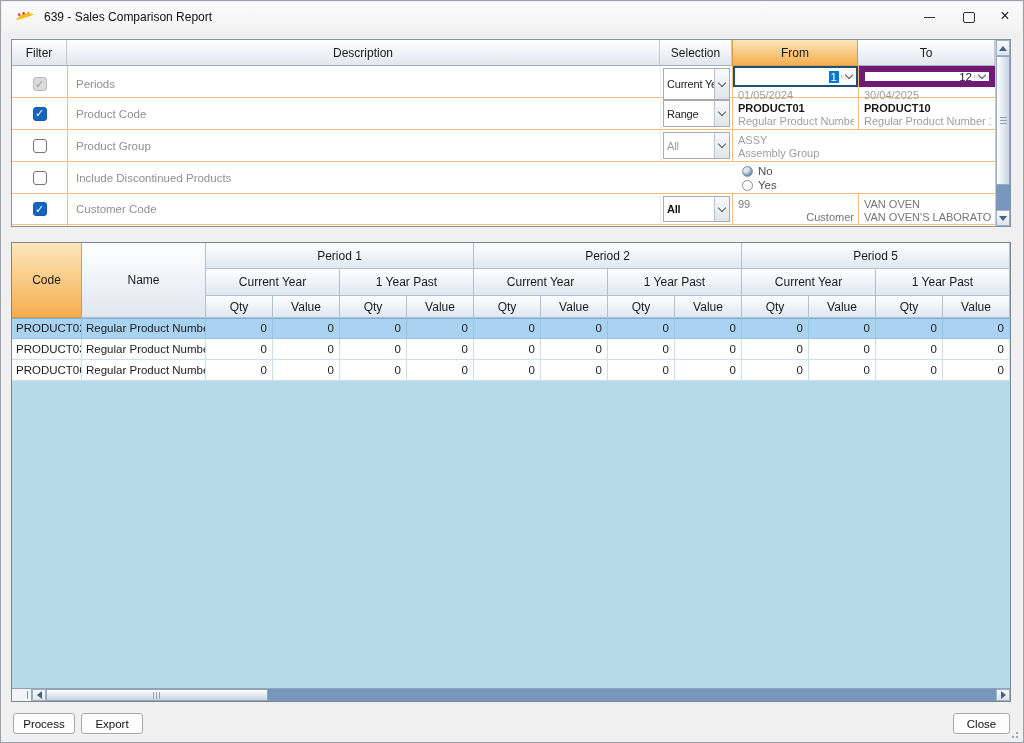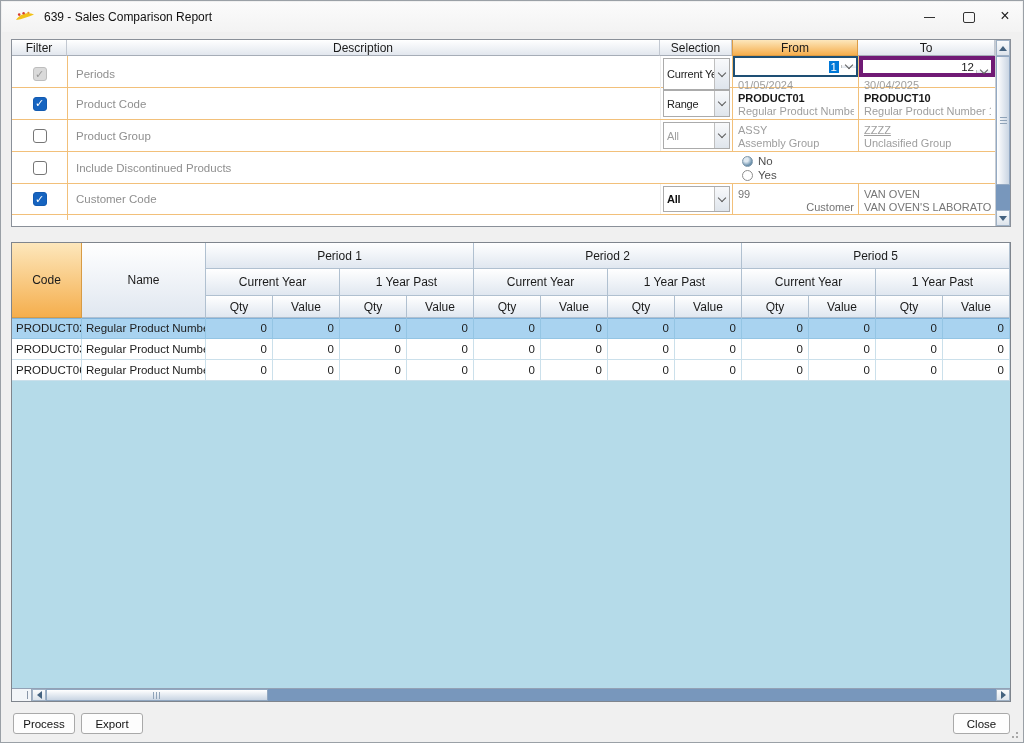--- a/index.html
+++ b/index.html
@@ -19,21 +19,21 @@
   .wc{position:absolute;top:0;height:30px;width:34px;display:flex;align-items:center;justify-content:center;cursor:default;}
   .wc-min{left:910px}.wc-max{left:950px}.wc-close{left:986px}
   .glyph-min{width:11px;height:0;border-top:1.4px solid #333;}
   .glyph-max{width:10px;height:9px;border:1.3px solid #333;border-radius:2px;background:transparent;}
   .glyph-close{font-size:16px;color:#222;line-height:1;margin-top:-2px;}
 
   
   .filter-panel{position:absolute;left:10px;top:38px;width:1000px;height:188px;
     border:1px solid #8a9099;background:#fff;box-sizing:border-box;display:flex;}
   .filter-content{width:983px;display:flex;flex-direction:column;}
-  .fhead{display:grid;grid-template-columns:55px 593px 72px 126px 1fr;height:16px;flex:0 0 auto;text-align:right;}
+  .fhead{display:grid;grid-template-columns:55px 593px 72px 126px 1fr;height:26px;flex:0 0 auto;text-align:right;}
   .fh{background:linear-gradient(#ffffff,#e2e7ee);border-right:1px solid #c2c8d1;border-bottom:1px solid #a6adb7;
       display:flex;align-items:center;justify-content:center;font-size:12px;color:#1b1b1b;box-sizing:border-box;}
   .fh.orange{background:linear-gradient(var(--accent-orange-top,#fde7bc),var(--accent-orange-bottom,#f5ae4d));
       border-right:1px solid #dd9c45;border-bottom:1px solid #dd9c45;border-left:1px solid #dd9c45;}
   #filter-body{flex:1;overflow:hidden;}
   .frow{display:grid;grid-template-columns:55px 593px 72px 126px 1fr;height:32px;
       border-bottom:1px solid var(--row-line-orange,#f2c07a);box-sizing:border-box;}
   .fc{box-sizing:border-box;min-width:0;}
   .fc-check{display:flex;align-items:center;justify-content:center;}
   .fc-desc{border-left:1px solid var(--row-line-orange,#f2c07a);display:flex;align-items:center;
@@ -61,21 +61,21 @@
       color:#222;white-space:nowrap;overflow:hidden;}
   .combo-text.muted{color:#9e9e9e;}
   .combo-text.strong{font-weight:bold;color:#111;}
   .combo-btn{width:14px;border-left:1px solid #bfbfbf;background:linear-gradient(#f8f9fb,#dfe5ec);
       display:flex;align-items:center;justify-content:center;flex:0 0 auto;cursor:default;}
   .chev{width:5px;height:5px;border-right:1.4px solid #5a5a5a;border-bottom:1.4px solid #5a5a5a;
       transform:rotate(45deg);margin-top:-3px;}
 
   .editor{height:21px;display:flex;align-items:center;background:#fff;box-sizing:border-box;}
   .editor.focused{border:2px solid #1e4f74;}
-  .editor.plain{border:4px solid #701a75;align-items:flex-end;}
+  .editor.plain{border:6px solid #701a75;}
   .edval{flex:1;text-align:right;font-size:11.5px;color:#1a1a1a;padding-right:2px;}
   .selhl{background:var(--selection-highlight,#0078d7);color:#fff;padding:0 2px;font-size:11.5px;}
   .ed-note{padding:2px 0 0 5px;}
 
   .fc-merged{grid-column:3/6;display:flex;flex-direction:column;justify-content:center;padding-left:82px;gap:2px;}
   .radio-row{display:flex;align-items:flex-end;gap:5px;cursor:default;}
   .radio{width:11px;height:11px;border-radius:50%;background:#fff;border:1px solid #8e8e8e;
       box-sizing:border-box;display:flex;align-items:center;justify-content:center;}
   .radio.on{border:1px solid #7e97aa;background:radial-gradient(circle at 35% 30%, #dfe9f1 0 25%, #6a90ac 70%);}
   .radio-label{font-size:11.5px;color:#4f4f4f;}
@@ -233,24 +233,20 @@
               <div class="combo">
                 <span class="combo-text muted">All</span>
                 <span class="combo-btn">
                   <i class="chev"></i>
                 </span>
               </div>
             </div>
             <div class="fc fc-from fcell-pad">
               <div class="fmain muted">ASSY</div>
               <div class="fnote">Assembly Group</div>
-            </div>
-            <div class="fc fc-to fcell-pad">
-              <div class="fmain muted underline">ZZZZ</div>
-              <div class="fnote">Unclasified Group</div>
             </div>
           </div>
           <div class="frow">
             <div class="fc fc-check">
               <span class="cb unchecked"></span>
             </div>
             <div class="fc fc-desc">Include Discontinued Products</div>
             <div class="fc fc-merged">
               <label class="radio-row">
                 <span class="radio on"></span>

